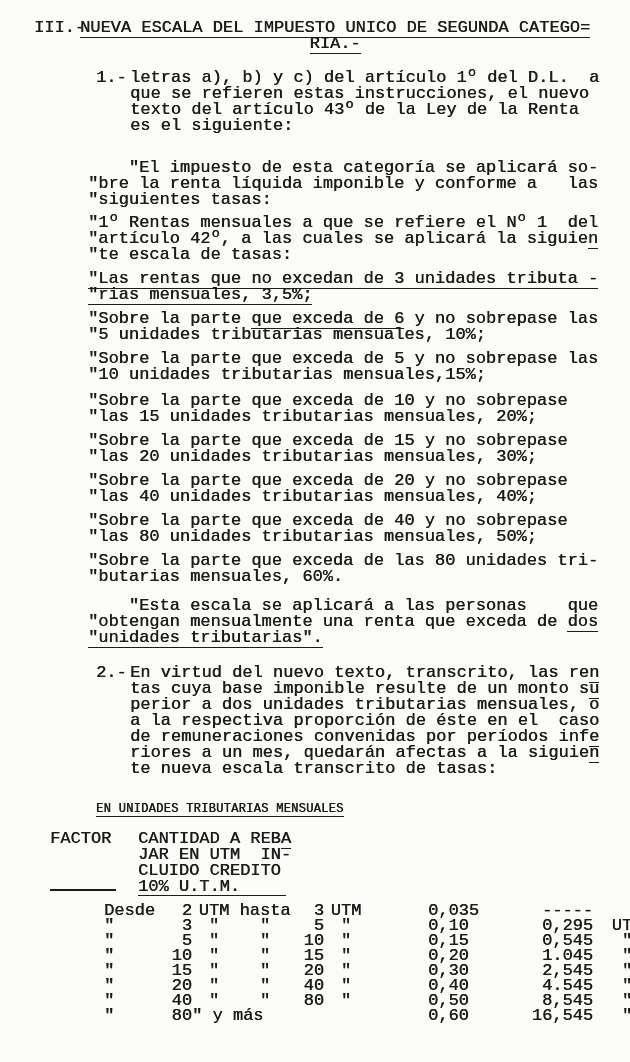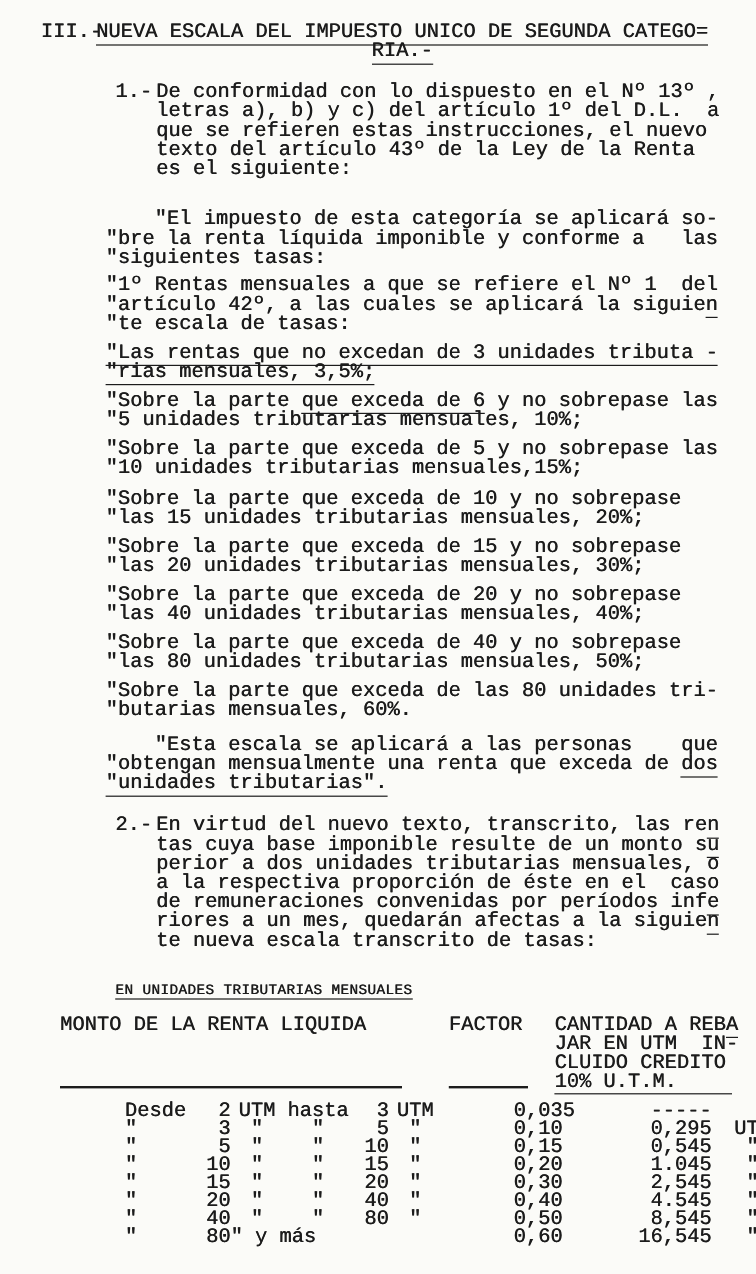--- a/index.html
+++ b/index.html
@@ -50,21 +50,20 @@
     <span class="heading-num">III.-</span>
     <div>
       <div class="ln"><span class="u">NUEVA ESCALA DEL IMPUESTO UNICO DE SEGUNDA CATEGO=</span></div>
       <div class="ln"><span class="u">RIA.-</span></div>
     </div>
   </div>
 
   <div class="item mt18">
     <span class="item-num">1.-</span>
     <div>
-      <div class="ln">De conformidad con lo dispuesto en el Nº 13º ,</div>
       <div class="ln">letras a), b) y c) del artículo 1º del D.L.  a</div>
       <div class="ln">que se refieren estas instrucciones, el nuevo</div>
       <div class="ln">texto del artículo 43º de la Ley de la Renta</div>
       <div class="ln">es el siguiente:</div>
     </div>
   </div>
 
   <div class="qp mt26">
     <div class="ln">    "El impuesto de esta categoría se aplicará so-</div>
     <div class="ln">"bre la renta líquida imponible y conforme a   las</div>
@@ -132,24 +131,20 @@
       <div class="ln">a la respectiva proporción de éste en el  caso</div>
       <div class="ln"><span>de remuneraciones convenidas por períodos inf</span><span class="u">e</span></div>
       <div class="ln"><span>riores a un mes, quedarán afectas a la siguie</span><span class="u">n</span></div>
       <div class="ln">te nueva escala transcrito de tasas:</div>
     </div>
   </div>
 
   <div class="tbl-title ln"><span class="u">EN UNIDADES TRIBUTARIAS MENSUALES</span></div>
 
   <div class="thead">
-    <div class="thA">
-      <span class="ln">MONTO DE LA RENTA LIQUIDA</span>
-      <div class="rule rA"></div>
-    </div>
     <div class="thB">
       <span class="ln">FACTOR</span>
       <div class="rule rB"></div>
     </div>
     <div class="thC">
       <div class="ln"><span>CANTIDAD A REB</span><span class="u">A</span></div>
       <div class="ln">JAR EN UTM  IN-</div>
       <div class="ln">CLUIDO CREDITO</div>
       <div class="ln l4"><span>10% U.T.M.</span></div>
     </div>

